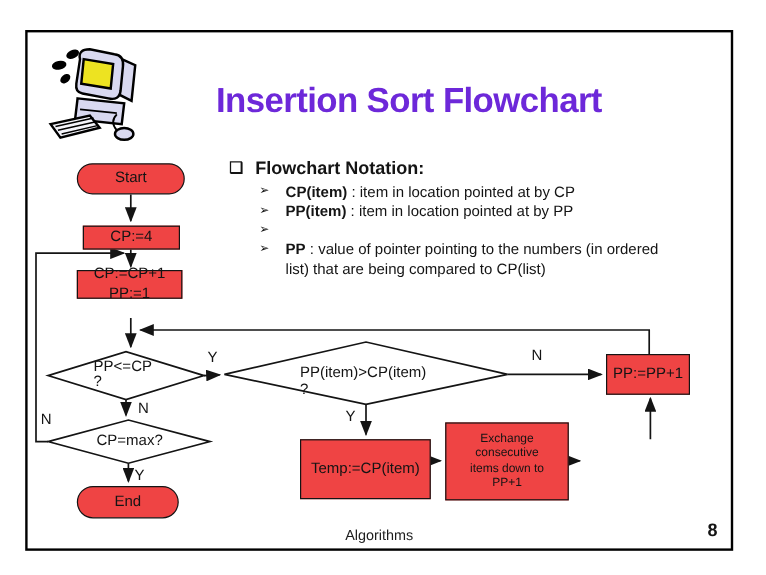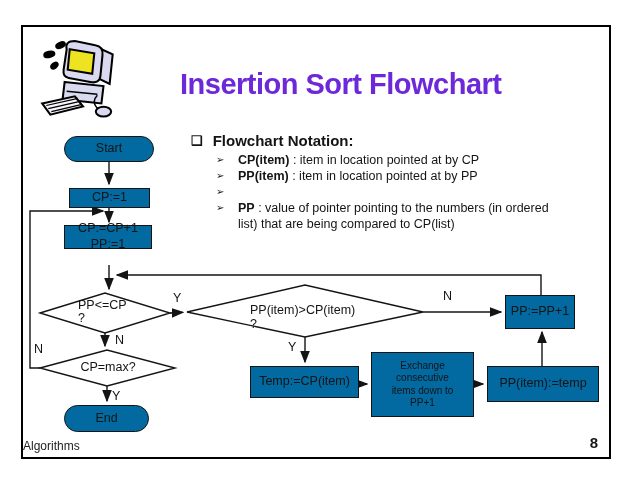--- a/index.html
+++ b/index.html
@@ -18,29 +18,29 @@
   .nota-header { display:flex; align-items:baseline; font-size:15px; font-weight:bold; }
   .nota-header .sq { font-size:13px; margin-right:10px; position:relative; top:-1px; }
   .nota-items { margin-top:3px; margin-left:25px; }
   .nota-item { display:flex; align-items:flex-start; font-size:12.5px; line-height:16px; }
   .nota-item .arr { width:22px; flex:0 0 22px; font-size:10px; line-height:16px; }
   .nota-item .txt { width:318px; }
   .nota-item .term { font-weight:bold; }
 
   
   .flow-svg { position:absolute; left:0; top:0; width:590px; height:434px; }
-  .flow-node { position:absolute; border:1.4px solid #141414; background:#0369a1;
+  .flow-node { position:absolute; border:1.4px solid #141414; background:#ef4444;
                display:flex; align-items:center; justify-content:center; text-align:center;
                white-space:pre-line; font-size:12.5px; line-height:1.25; }
   .stadium { border-radius:14px; }
   .d-text { position:absolute; white-space:pre-line; font-size:12.5px; line-height:13px; }
   .branch-label { position:absolute; font-size:12.5px; }
 
   
-  .footer-course { position:absolute; left:0; right:0; top:412px; 
+  .footer-course { position:absolute; left:0; right:0; top:412px; text-align:center;
                    font-size:12px; color:#1c1c1c; }
   .footer-page { position:absolute; right:11px; top:407px; font-size:15px; font-weight:bold; }
 
   .clipart { position:absolute; left:12px; top:10px; }
 </style>
 </head>
 <body>
 
 <div id="page">
   <div id="slide">
@@ -110,30 +110,29 @@
         <path d="M400,285 H478" marker-end="url(#ah)"></path>
       </g>
       <g stroke="#141414" stroke-width="1.4" fill="#ffffff">
         <polygon points="17,286 82,266 147,286 82,306"></polygon>
         <polygon points="17,341 84,323 152,341 84,359"></polygon>
         <polygon points="164,285 282,258 400,285 282,310"></polygon>
       </g>
     </svg>
 
     <div class="flow-node stadium" style="left:41px;top:109px;width:90px;height:26px;">Start</div>
-    <div class="flow-node" style="left:46px;top:161px;width:81px;height:20px;">CP:=1</div>
+    <div class="flow-node" style="left:46px;top:161px;width:81px;height:20px;">CP:=4</div>
     <div class="flow-node" style="left:41px;top:198px;width:88px;height:24px;">CP:=CP+1
 PP:=1</div>
     <div class="flow-node stadium" style="left:41px;top:378px;width:85px;height:27px;">End</div>
-    <div class="flow-node" style="left:227px;top:339px;width:109px;height:32px;">Temp:=CP(item)</div>
+    <div class="flow-node" style="left:227px;top:339px;width:109px;height:50px;">Temp:=CP(item)</div>
     <div class="flow-node" style="left:348px;top:325px;width:103px;height:65px;font-size:10px;">Exchange
 consecutive
 items down to
 PP+1</div>
-    <div class="flow-node" style="left:464px;top:339px;width:112px;height:36px;">PP(item):=temp</div>
     <div class="flow-node" style="left:482px;top:268px;width:70px;height:34px;">PP:=PP+1</div>
 
     <div class="d-text" style="left:55px;top:272px;">PP&lt;=CP
 ?</div>
     <div class="d-text" style="left:40px;top:334px;width:90px;text-align:center;">CP=max?</div>
     <div class="d-text" style="left:227px;top:276px;line-height:14px;">PP(item)&gt;CP(item)
 ?</div>
 
     <div class="branch-label" style="left:150px;top:264px;">Y</div>
     <div class="branch-label" style="left:92px;top:306px;">N</div>

